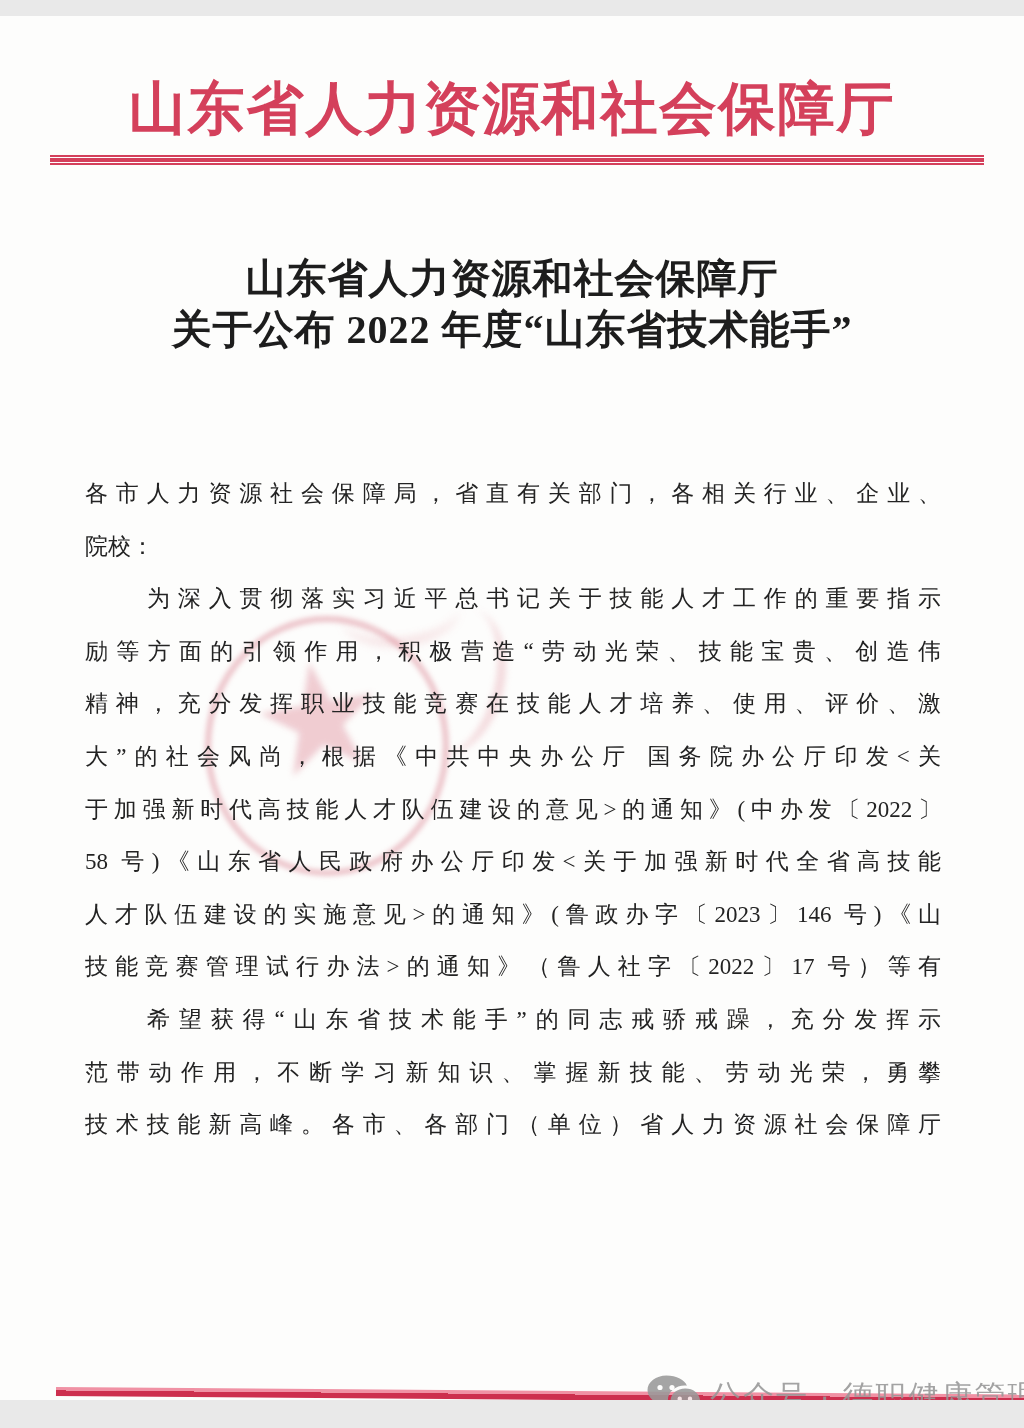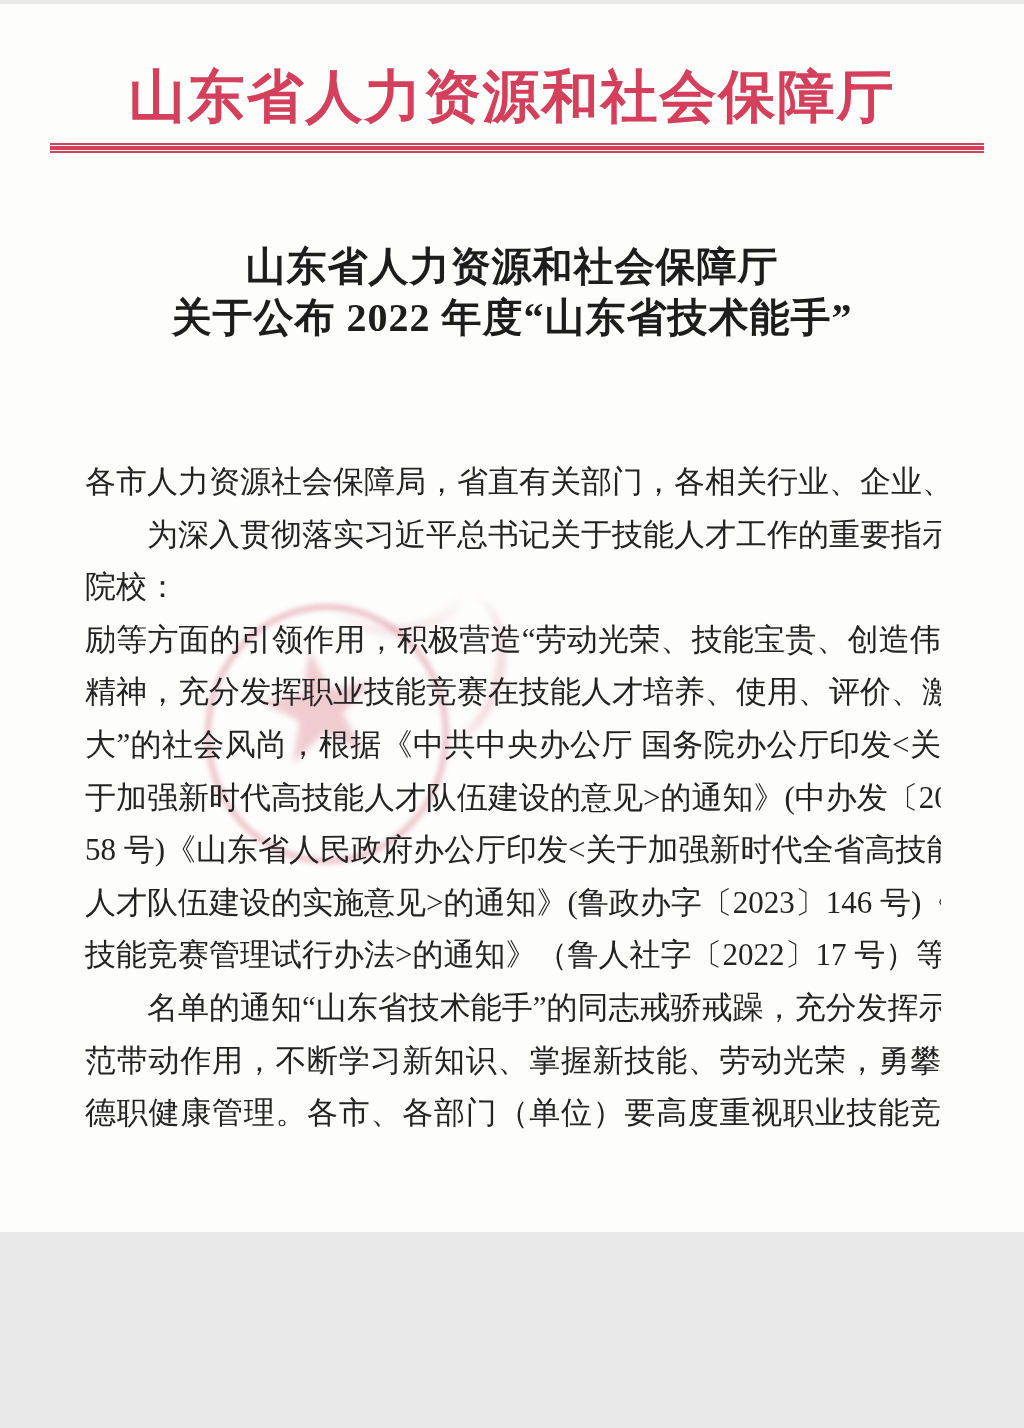--- a/index.html
+++ b/index.html
@@ -1,19 +1,19 @@
 <!DOCTYPE html>
 <html><head>
 <meta charset="utf-8">
 <style>
   html,body { margin:0; padding:0; background:#e9e9e9; }
   .page {
     position:relative;
-    width:1024px; height:1228px;
-    margin:4px auto;
+    width:1024px; height:1384px;
+    margin:16px auto;
     background:#fdfdfc;
     overflow:hidden;
     font-family:"Liberation Serif","DejaVu Serif",serif;
   }
 
   
   .agency-name {
     position:absolute; top:60px; left:0; right:0;
     text-align:center;
     font-size:57px; line-height:1.15;
@@ -70,21 +70,21 @@
   }
 
   
   .body-text {
     position:absolute; top:452px; left:85px; width:856px;
     color:#232323;
     z-index:2;
   }
   .body-line {
     height:52.6px; line-height:52.6px;
-    font-size:31px;
+    font-size:23px;
     overflow:hidden;
     text-align:justify;
     text-align-last:justify;
     white-space:nowrap;
   }
   .body-line.no-fill { text-align-last:left; text-align:left; }
   .body-line.indent { text-indent:62px; }
 
   
   .footer-rule {
@@ -123,32 +123,32 @@
     <div class="seal-smudge-b"></div>
   </div>
 
   <div class="doc-title">
     <div>山东省人力资源和社会保障厅</div>
     <div>关于公布 2022 年度“山东省技术能手”</div>
   </div>
 
   <div class="body-text">
       <div class="body-line">各市人力资源社会保障局，省直有关部门，各相关行业、企业、</div>
+      <div class="body-line no-fill">院校：</div>
       <div class="body-line indent">为深入贯彻落实习近平总书记关于技能人才工作的重要指示</div>
-      <div class="body-line no-fill">院校：</div>
       <div class="body-line">励等方面的引领作用，积极营造“劳动光荣、技能宝贵、创造伟</div>
       <div class="body-line">精神，充分发挥职业技能竞赛在技能人才培养、使用、评价、激</div>
       <div class="body-line">大”的社会风尚，根据《中共中央办公厅 国务院办公厅印发&lt;关</div>
       <div class="body-line">于加强新时代高技能人才队伍建设的意见&gt;的通知》(中办发〔2022〕</div>
       <div class="body-line">58 号)《山东省人民政府办公厅印发&lt;关于加强新时代全省高技能</div>
       <div class="body-line">人才队伍建设的实施意见&gt;的通知》(鲁政办字〔2023〕146 号)《山</div>
       <div class="body-line">技能竞赛管理试行办法&gt;的通知》（鲁人社字〔2022〕17 号）等有</div>
-      <div class="body-line indent">名单的通知“山东省技术能手”的同志戒骄戒躁，充分发挥示</div>
+      <div class="body-line indent">希望获得“山东省技术能手”的同志戒骄戒躁，充分发挥示</div>
       <div class="body-line">范带动作用，不断学习新知识、掌握新技能、劳动光荣，勇攀</div>
-      <div class="body-line">德职健康管理。各市、各部门（单位）要高度重视职业技能竞</div>
+      <div class="body-line">技术技能新高峰。各市、各部门（单位）省人力资源社会保障厅</div>
     </div>
 
   <div class="footer-rule"></div>
 
   <div class="watermark">
     <svg class="wechat-icon" width="54" height="46" viewBox="0 0 54 46" aria-hidden="true">
       <g fill="#9a9a9a">
         <path d="M20.5 1.5C10 1.5 1.5 8 1.5 16c0 4.6 2.7 8.7 6.9 11.4L6.2 33l7.4-3.7c2.1.6 4.5.9 6.9.9.7 0 1.4 0 2.1-.1-.5-1.3-.7-2.7-.7-4.1 0-8 7.6-14.4 17-14.4.7 0 1.3 0 2 .1C38.9 6 30.5 1.5 20.5 1.5z"></path>
         <path d="M39 14.5c-8 0-14.5 5.6-14.5 12.4 0 6.9 6.5 12.4 14.5 12.4 1.9 0 3.8-.3 5.5-.9l6.1 3-1.7-5c3.2-2.3 5.2-5.7 5.2-9.5 0-6.8-6.5-12.4-14.5-12.4-.2 0-.4 0-.6 0z"></path>
       </g>

